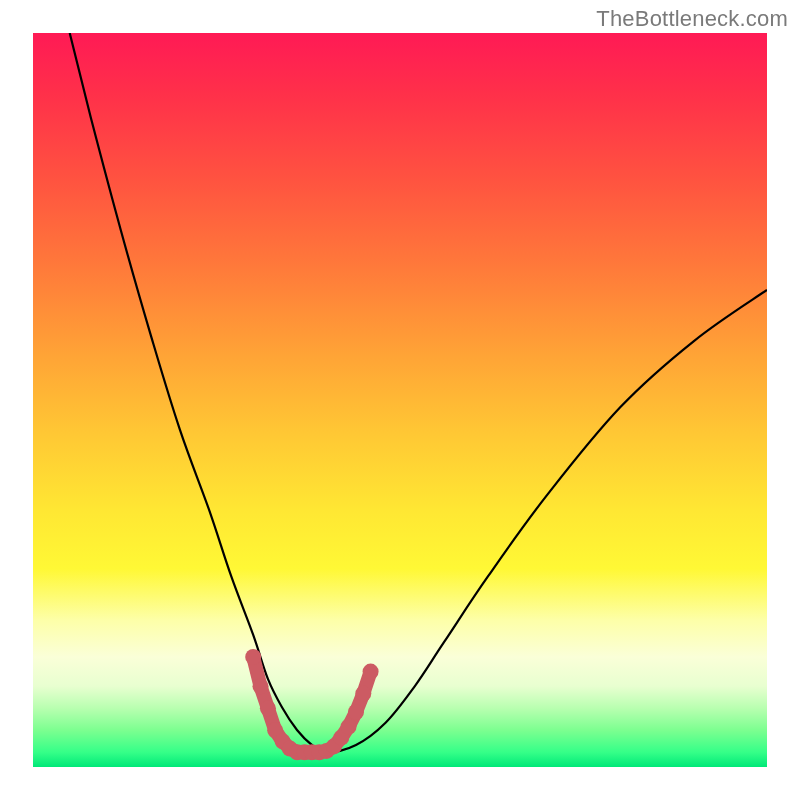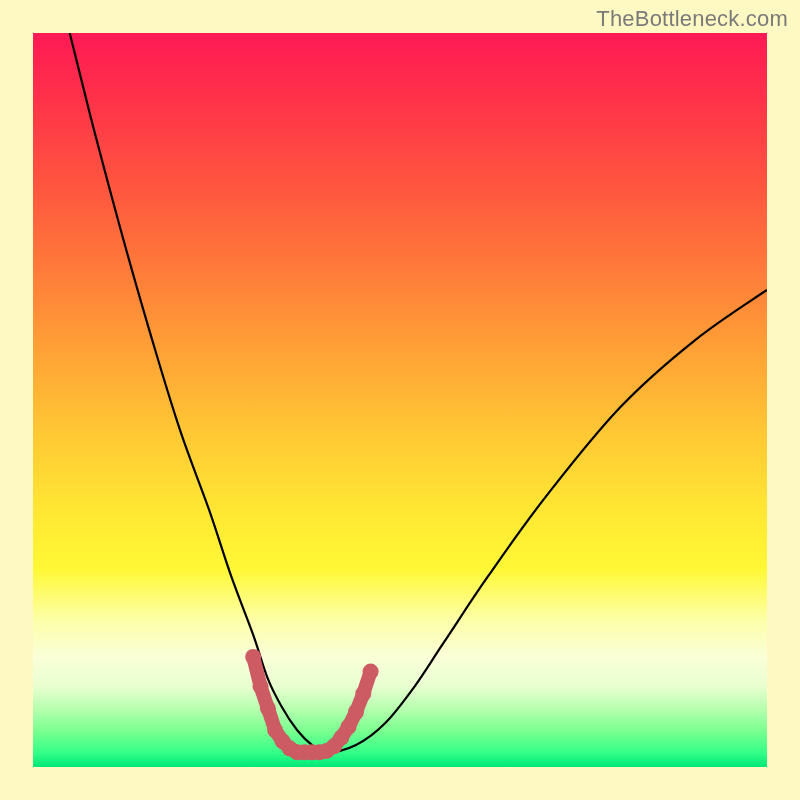--- a/index.html
+++ b/index.html
@@ -8,21 +8,21 @@
     width: 800px;
     height: 800px;
     background: #000;
     position: relative;
     font-family: Arial, Helvetica, sans-serif;
     overflow: hidden;
   }
   .outer {
     position: absolute;
     inset: 0;
-    background: #fef9c3;
+    background: #ffffff;
     padding-left: 16px;
   }
   .plot-area {
     position: absolute;
     left: 33px;
     top: 33px;
     width: 734px;
     height: 734px;
     
     background: linear-gradient(

